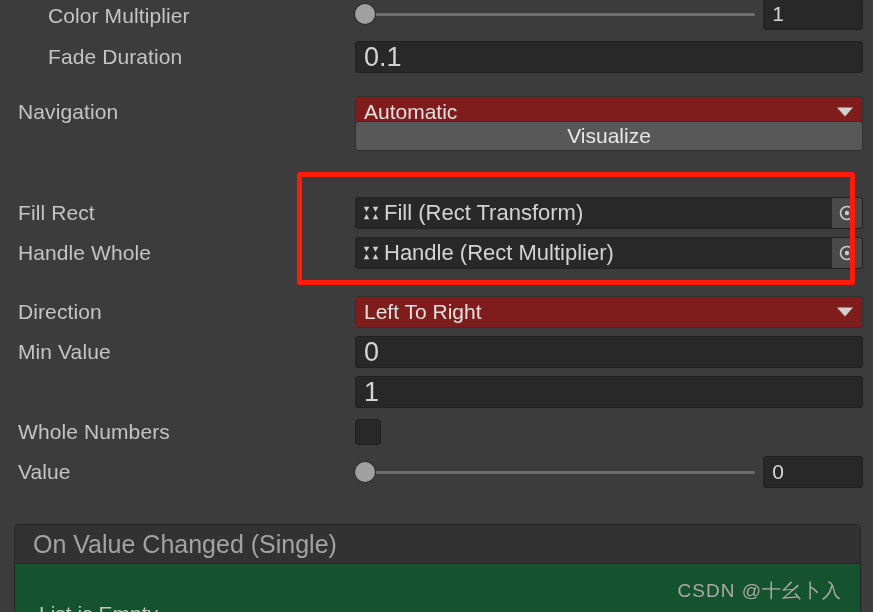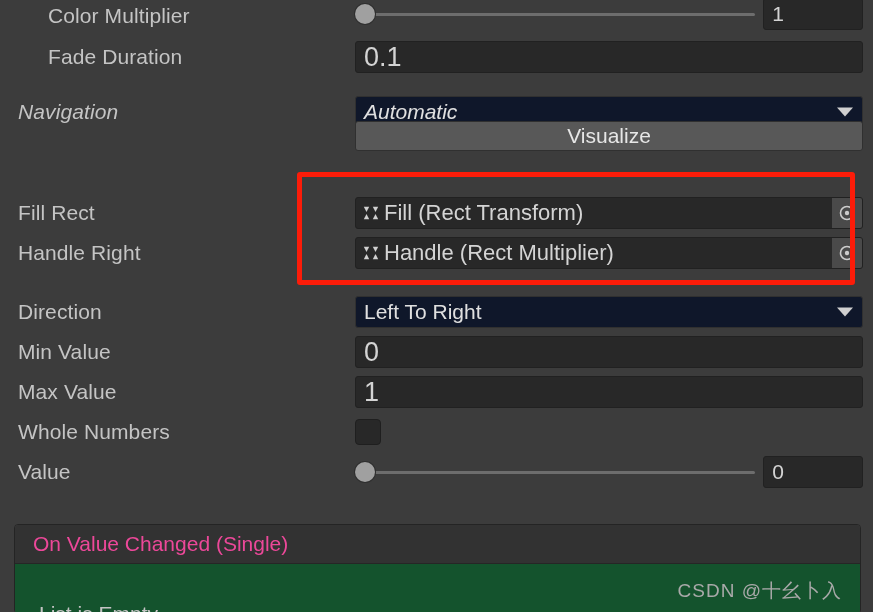--- a/index.html
+++ b/index.html
@@ -58,21 +58,21 @@
     align-items: center;
     padding: 0 8px;
     font-size: 27px;
     color: #d4d4d4;
   }
 
   
   .popup {
     box-sizing: border-box;
     height: 32px;
-    background: #0f172a;
+    background: #7f1d1d;
     border: 1px solid #303030;
     border-radius: 3px;
     display: flex;
     align-items: center;
     padding: 0 8px;
     font-size: 21px;
     color: #e0e0e0;
     position: relative;
   }
   .popup .caret {
@@ -199,22 +199,22 @@
     background: #464646;
     overflow: hidden;
   }
   #event-panel .panel-header {
     height: 38px;
     background: #323232;
     border-bottom: 1px solid #262626;
     display: flex;
     align-items: center;
     padding-left: 18px;
-    font-size: 21px;
-    color: #ec4899;
+    font-size: 25px;
+    color: #a3a3a3;
   }
   #event-panel .panel-body {
     position: relative;
     height: 62px;
     background: #14532d;
   }
   .list-empty {
     position: absolute;
     left: 24px;
     top: 38px;
@@ -259,21 +259,21 @@
     </div>
   </div>
 
   <div class="row" style="top:37px;">
     <span class="label indent">Fade Duration</span>
     <div class="field-area">
       <div class="textfield">0.1</div>
     </div>
   </div>
 
-  <div class="row" style="top:92px;font-style:italic;">
+  <div class="row" style="top:92px;">
     <span class="label root">Navigation</span>
     <div class="field-area">
       <div class="popup">
         <span>Automatic</span>
         <span class="caret"></span>
       </div>
     </div>
   </div>
 
   <div class="row" style="top:116px;">
@@ -297,21 +297,21 @@
           <svg width="18" height="18" viewBox="0 0 18 18">
             <circle cx="9" cy="9" r="6.5" fill="none" stroke="#cccccc" stroke-width="1.6"></circle>
             <circle cx="9" cy="9" r="2.2" fill="#cccccc"></circle>
           </svg>
         </span>
       </div>
     </div>
   </div>
 
   <div class="row" style="top:233px;">
-    <span class="label root">Handle Right</span>
+    <span class="label root">Handle Whole</span>
     <div class="field-area">
       <div class="objfield">
         <svg class="rect-icon" viewBox="0 0 20 20">
           <polygon points="2,3 8,3 5,9" fill="#d0d0d0"></polygon>
           <polygon points="12,3 18,3 15,9" fill="#d0d0d0"></polygon>
           <polygon points="5,11 8,17 2,17" fill="#d0d0d0"></polygon>
           <polygon points="15,11 18,17 12,17" fill="#d0d0d0"></polygon>
         </svg>
         <span class="obj-name">Handle (Rect Multiplier)</span>
         <span class="picker">
@@ -335,21 +335,20 @@
   </div>
 
   <div class="row" style="top:332px;">
     <span class="label root">Min Value</span>
     <div class="field-area">
       <div class="textfield">0</div>
     </div>
   </div>
 
   <div class="row" style="top:372px;">
-    <span class="label root">Max Value</span>
     <div class="field-area">
       <div class="textfield">1</div>
     </div>
   </div>
 
   <div class="row" style="top:412px;">
     <span class="label root">Whole Numbers</span>
     <div class="field-area">
       <div class="checkbox"></div>
     </div>

